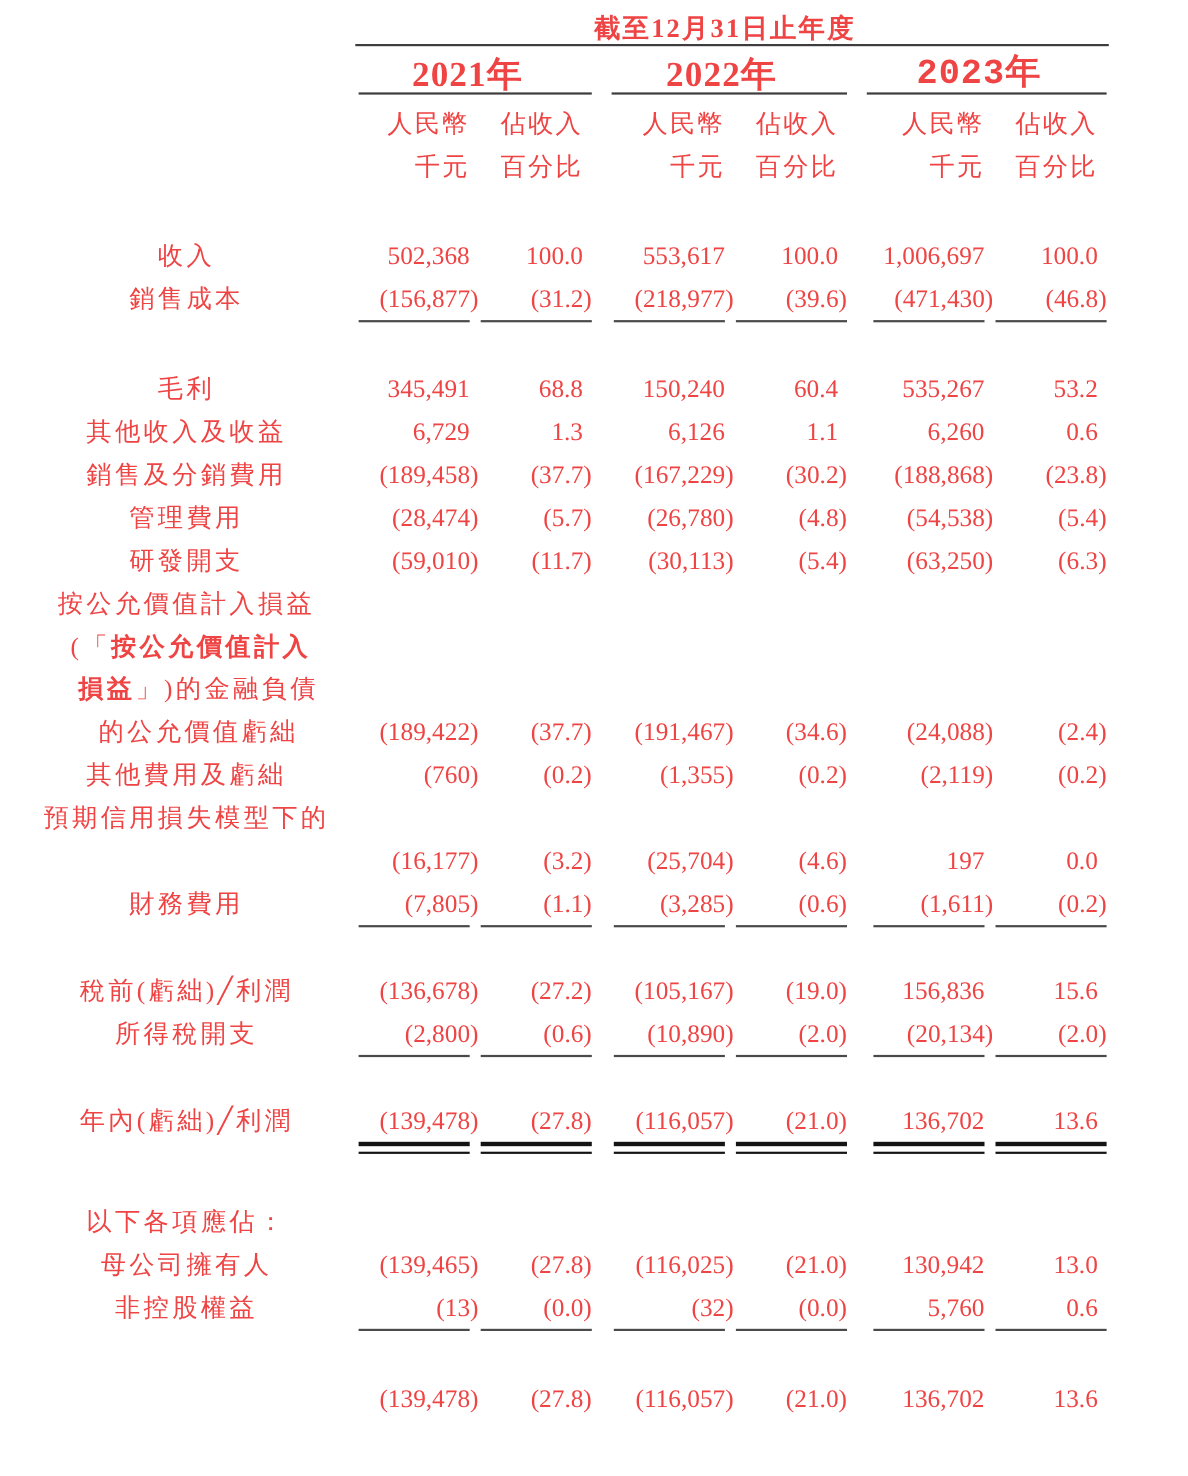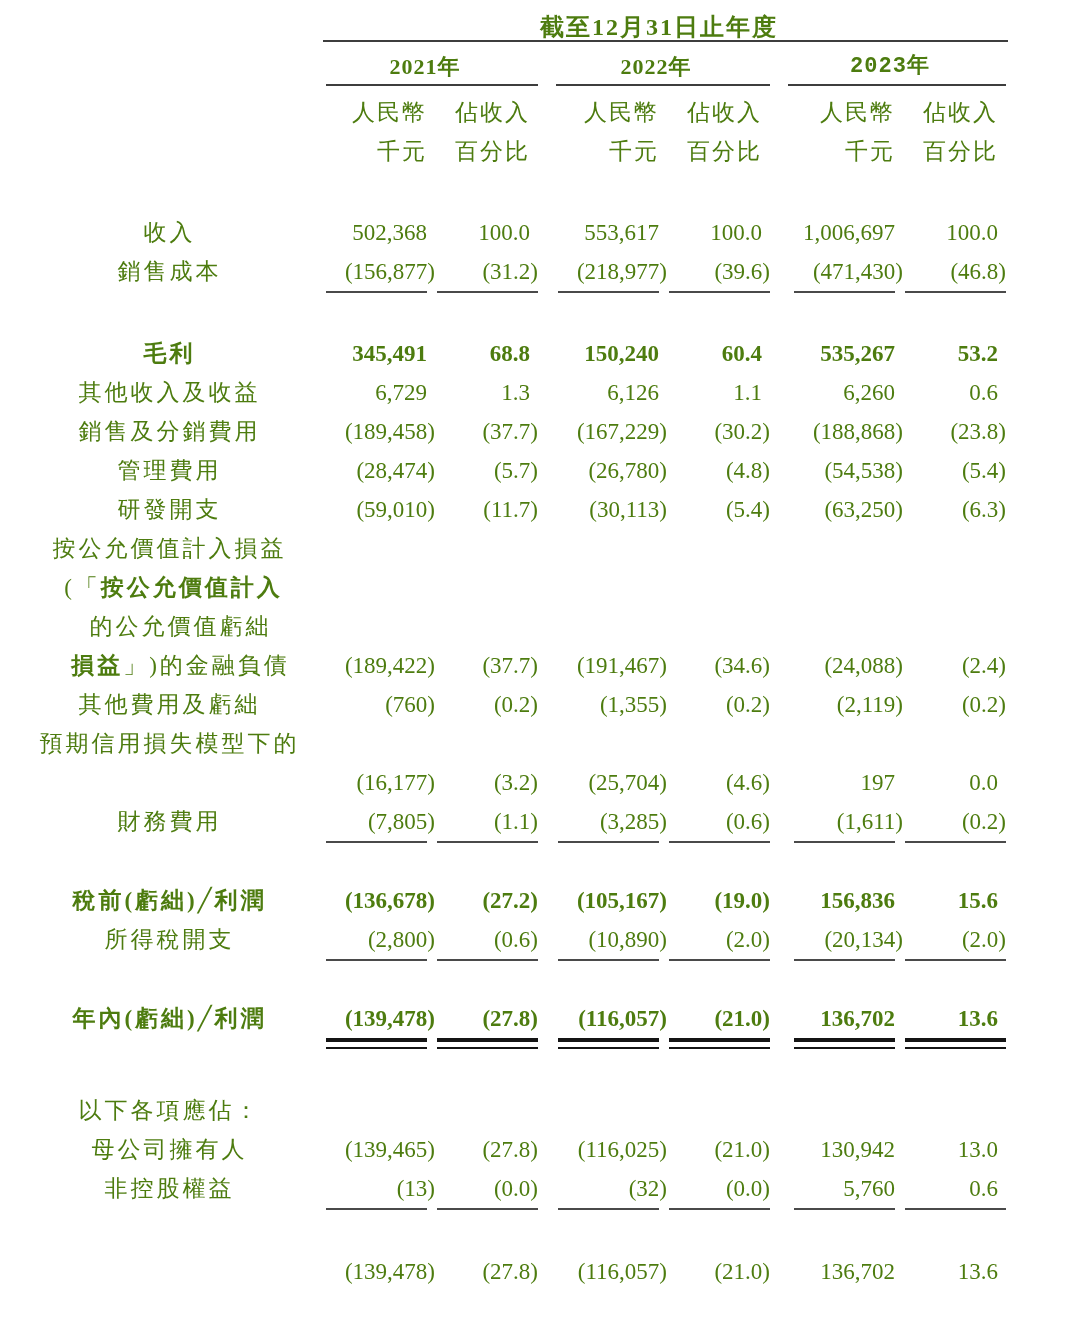--- a/index.html
+++ b/index.html
@@ -1,35 +1,35 @@
 <!DOCTYPE html>
 <html><head>
 <meta charset="utf-8">
 <style>
   html,body{margin:0;padding:0;background:#ffffff;}
   .page{
     width:1080px;height:1342px;box-sizing:border-box;
     padding:14px 72px 0 33px;overflow:hidden;background:#ffffff;
-    font-family:"Liberation Serif","DejaVu Serif",serif;color:#4d7c0f;
+    font-family:"Liberation Serif","DejaVu Serif",serif;color:#ef4444;
   }
   .grid{display:grid;grid-template-columns:277px 127px 103px 129px 103px 133px 103px;}
   .row{min-height:39px;}
   .cell{font-size:23px;line-height:39px;}
   .lbl{text-align:center;letter-spacing:3px;padding-right:4px;}
   .num{display:flex;justify-content:flex-end;align-items:flex-end;text-align:right;padding-right:10px;}
   .num.paren{padding-right:2px;}
-  .bold .cell, .bold .cell *{font-weight:700;}
+  .bold .cell, .bold .cell *{font-weight:400;}
   .b{font-weight:700;}
   .ind{padding-left:22px;}
   .ind2{padding-left:8px;}
   .title-cell{grid-column:2/-1;text-align:center;font-weight:700;font-size:24px;line-height:26px;letter-spacing:2px;}
   .trule-cell{grid-column:2/-1;}
   .trule{border-top:2.5px solid #3d3d3d;margin-left:13px;}
   .y1{grid-column:2/4;} .y2{grid-column:4/6;} .y3{grid-column:6/8;font-family:Liberation Mono, monospace;}
-  .year-cell{text-align:center;font-weight:700;font-size:22px;line-height:34px;letter-spacing:1px;}
+  .year-cell{text-align:center;font-weight:700;font-size:32px;line-height:34px;letter-spacing:1px;}
   .yrule{border-top:2.5px solid #3d3d3d;margin:0 2px 0 16px;}
   .sub{letter-spacing:2px;}
   .rule{border-top:2px solid #4a4a4a;width:101px;margin-left:auto;margin-right:10px;}
   .dbl{width:101px;margin-left:auto;margin-right:10px;border-top:4px solid #141414;border-bottom:2px solid #141414;height:5px;box-sizing:content-box;}
   .thin{min-height:10px;}
   .thin2{min-height:17px;}
 </style>
 </head>
 <body>
 
@@ -170,22 +170,22 @@
     <div class="cell num paren">(30,113)</div>
     <div class="cell num paren">(5.4)</div>
     <div class="cell num paren">(63,250)</div>
     <div class="cell num paren">(6.3)</div>
   </div>
 
   <div class="grid" style="min-height:156px">
     <div class="cell lbl">
       <div>按公允價值計入損益</div>
       <div class="ind2"><span>(「</span><span class="b">按公允價值計入</span></div>
+      <div class="ind"><span class="b">損益</span><span>」)的金融負債</span></div>
       <div class="ind">的公允價值虧絀</div>
-      <div class="ind"><span class="b">損益</span><span>」)的金融負債</span></div>
     </div>
     <div class="cell num paren">(189,422)</div>
     <div class="cell num paren">(37.7)</div>
     <div class="cell num paren">(191,467)</div>
     <div class="cell num paren">(34.6)</div>
     <div class="cell num paren">(24,088)</div>
     <div class="cell num paren">(2.4)</div>
   </div>
 
   <div class="grid row">

